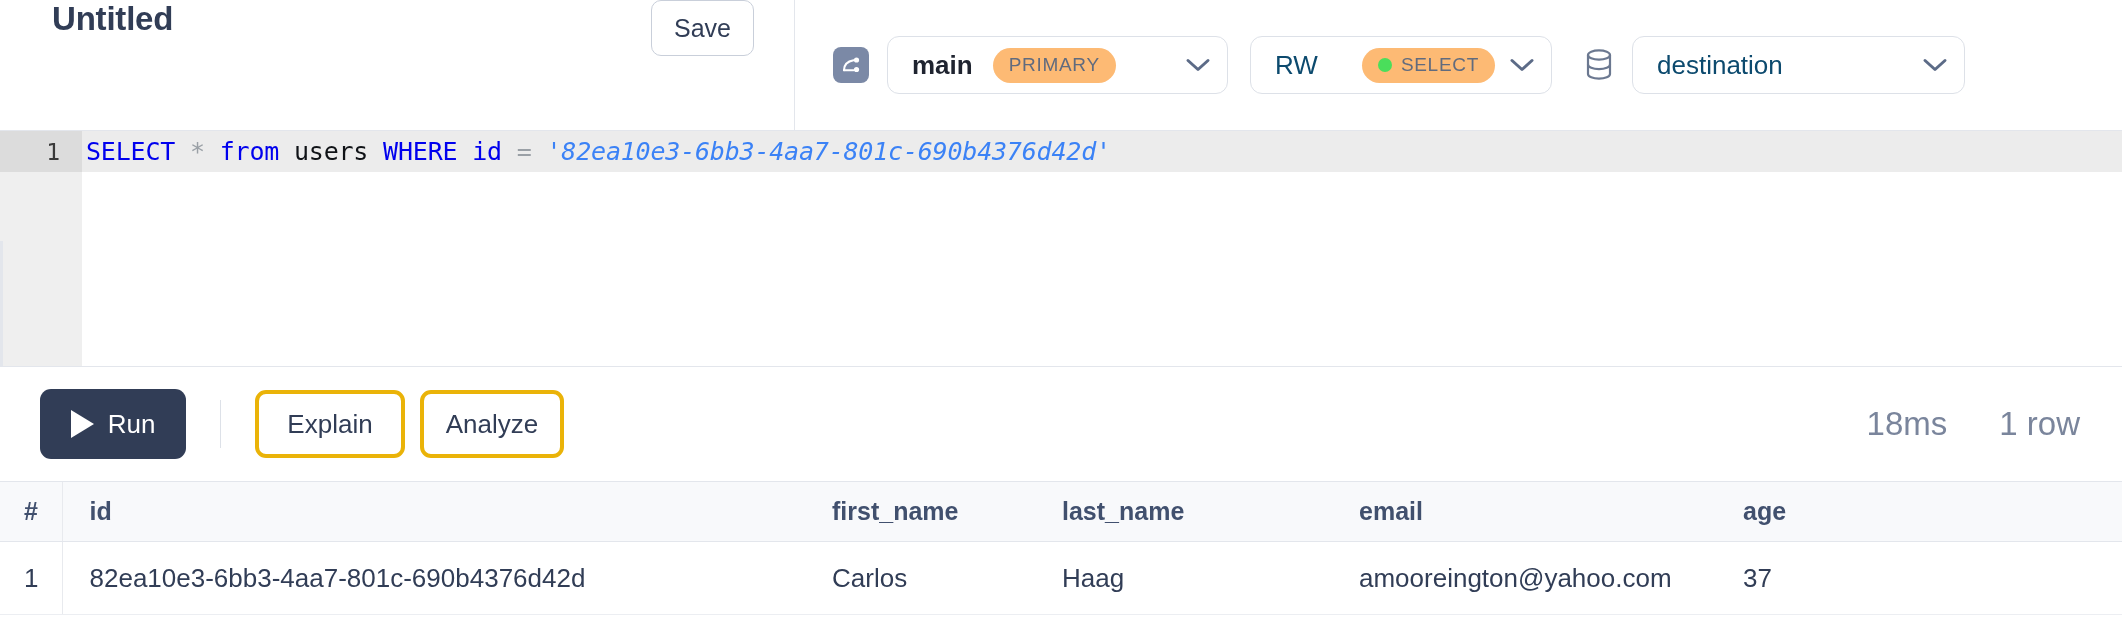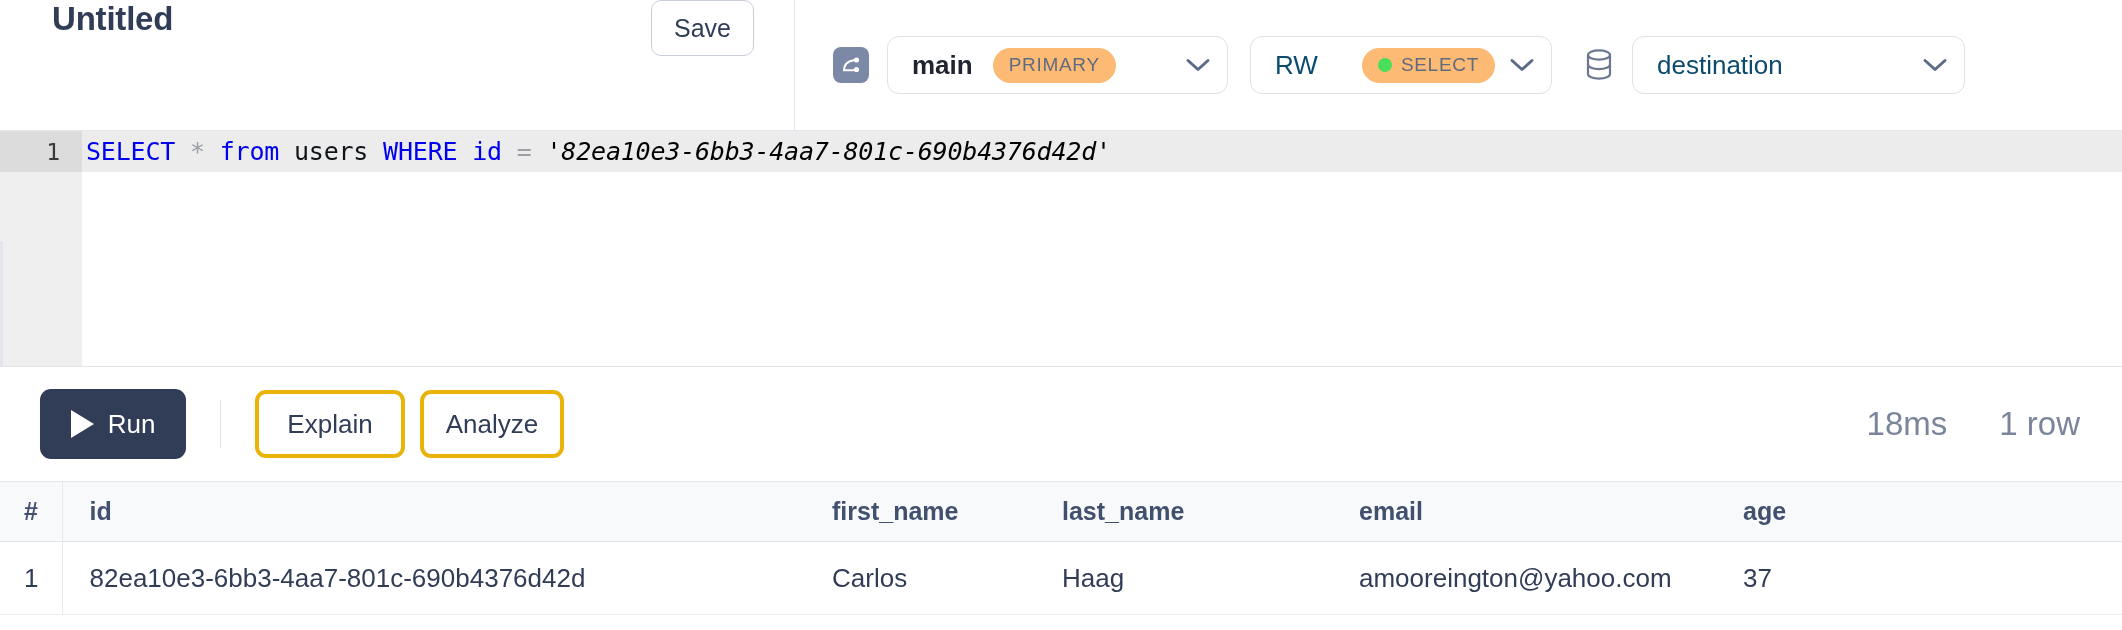--- a/index.html
+++ b/index.html
@@ -195,21 +195,21 @@
     font-family: "DejaVu Sans Mono", monospace;
     font-size: 25px;
     letter-spacing: -0.2px;
     padding-left: 4px;
   }
 
   .tok-kw     { color: #0000ee; }
   .tok-op     { color: #9aa0a6; }
   .tok-id     { color: #101317; }
   .tok-col    { color: #0000ee; }
-  .tok-str    { color: #000000; font-style: italic; }
+  .tok-str    { color: #3b82f6; font-style: italic; }
   .tok-star   { color: #9aa0a6; }
 
   .editor-left-mark {
     position: absolute;
     left: 0;
     top: 110px;
     width: 3px;
     height: 126px;
     background: #e3e6ec;
   }

